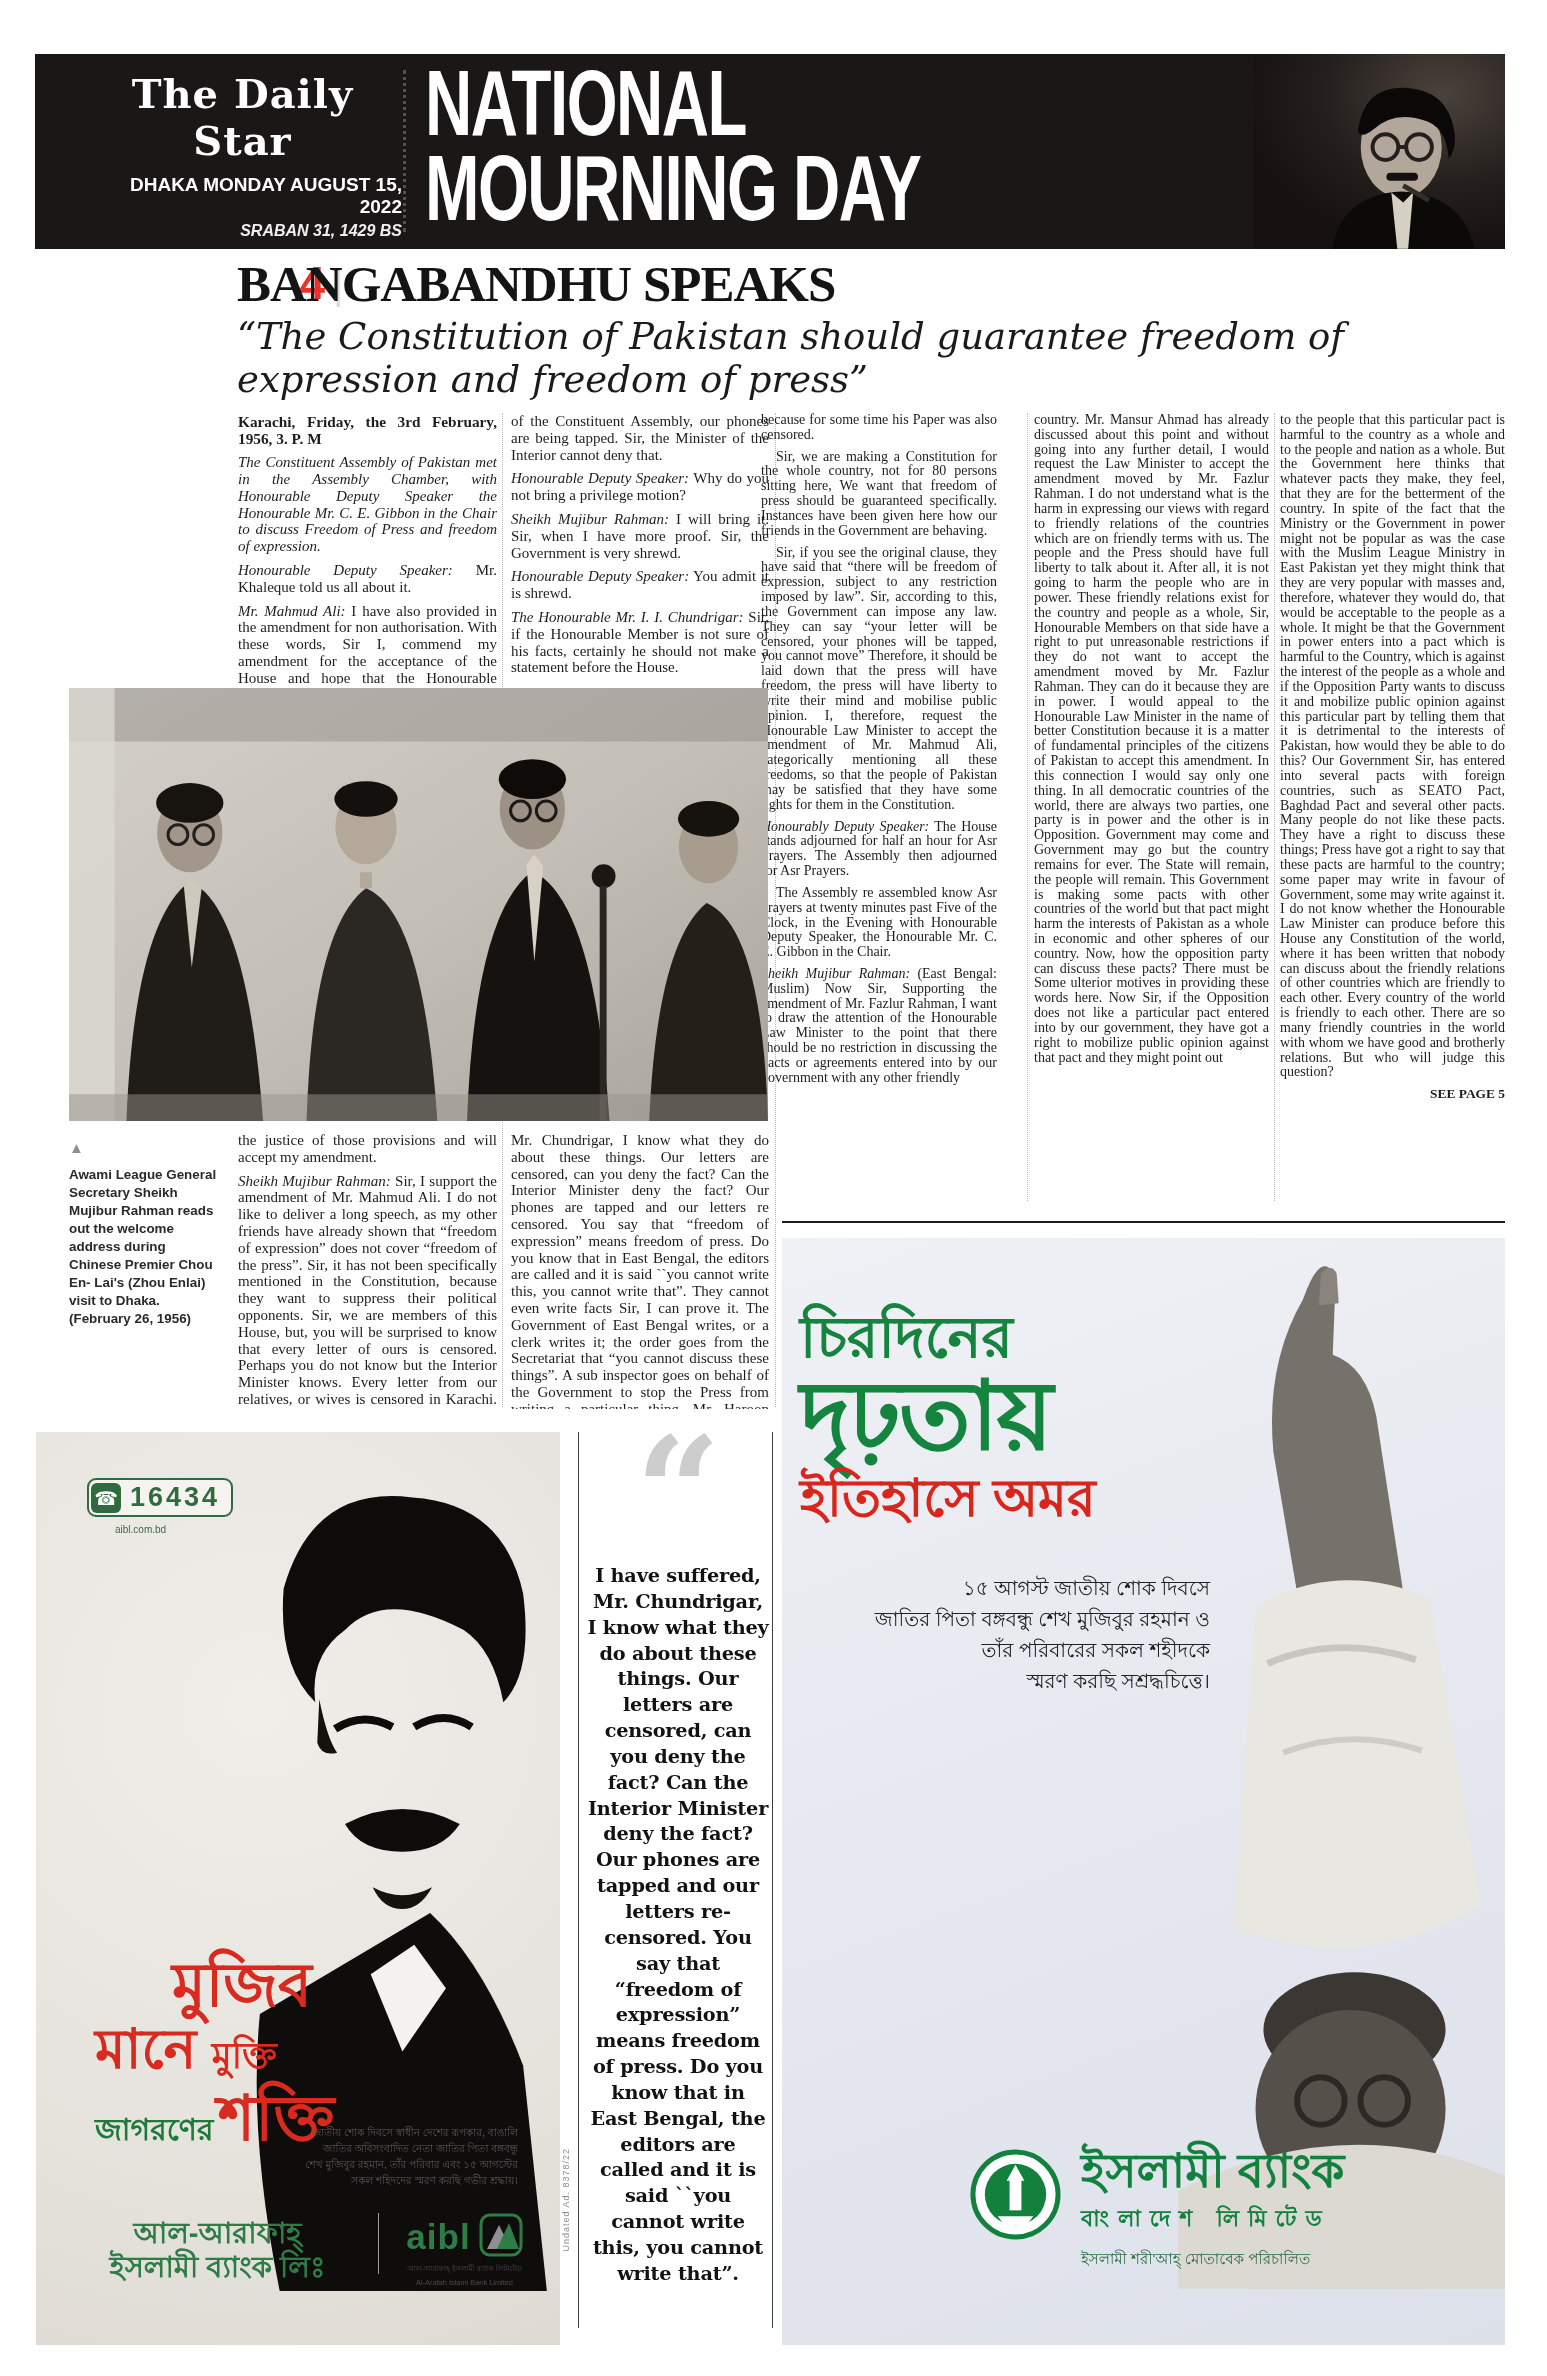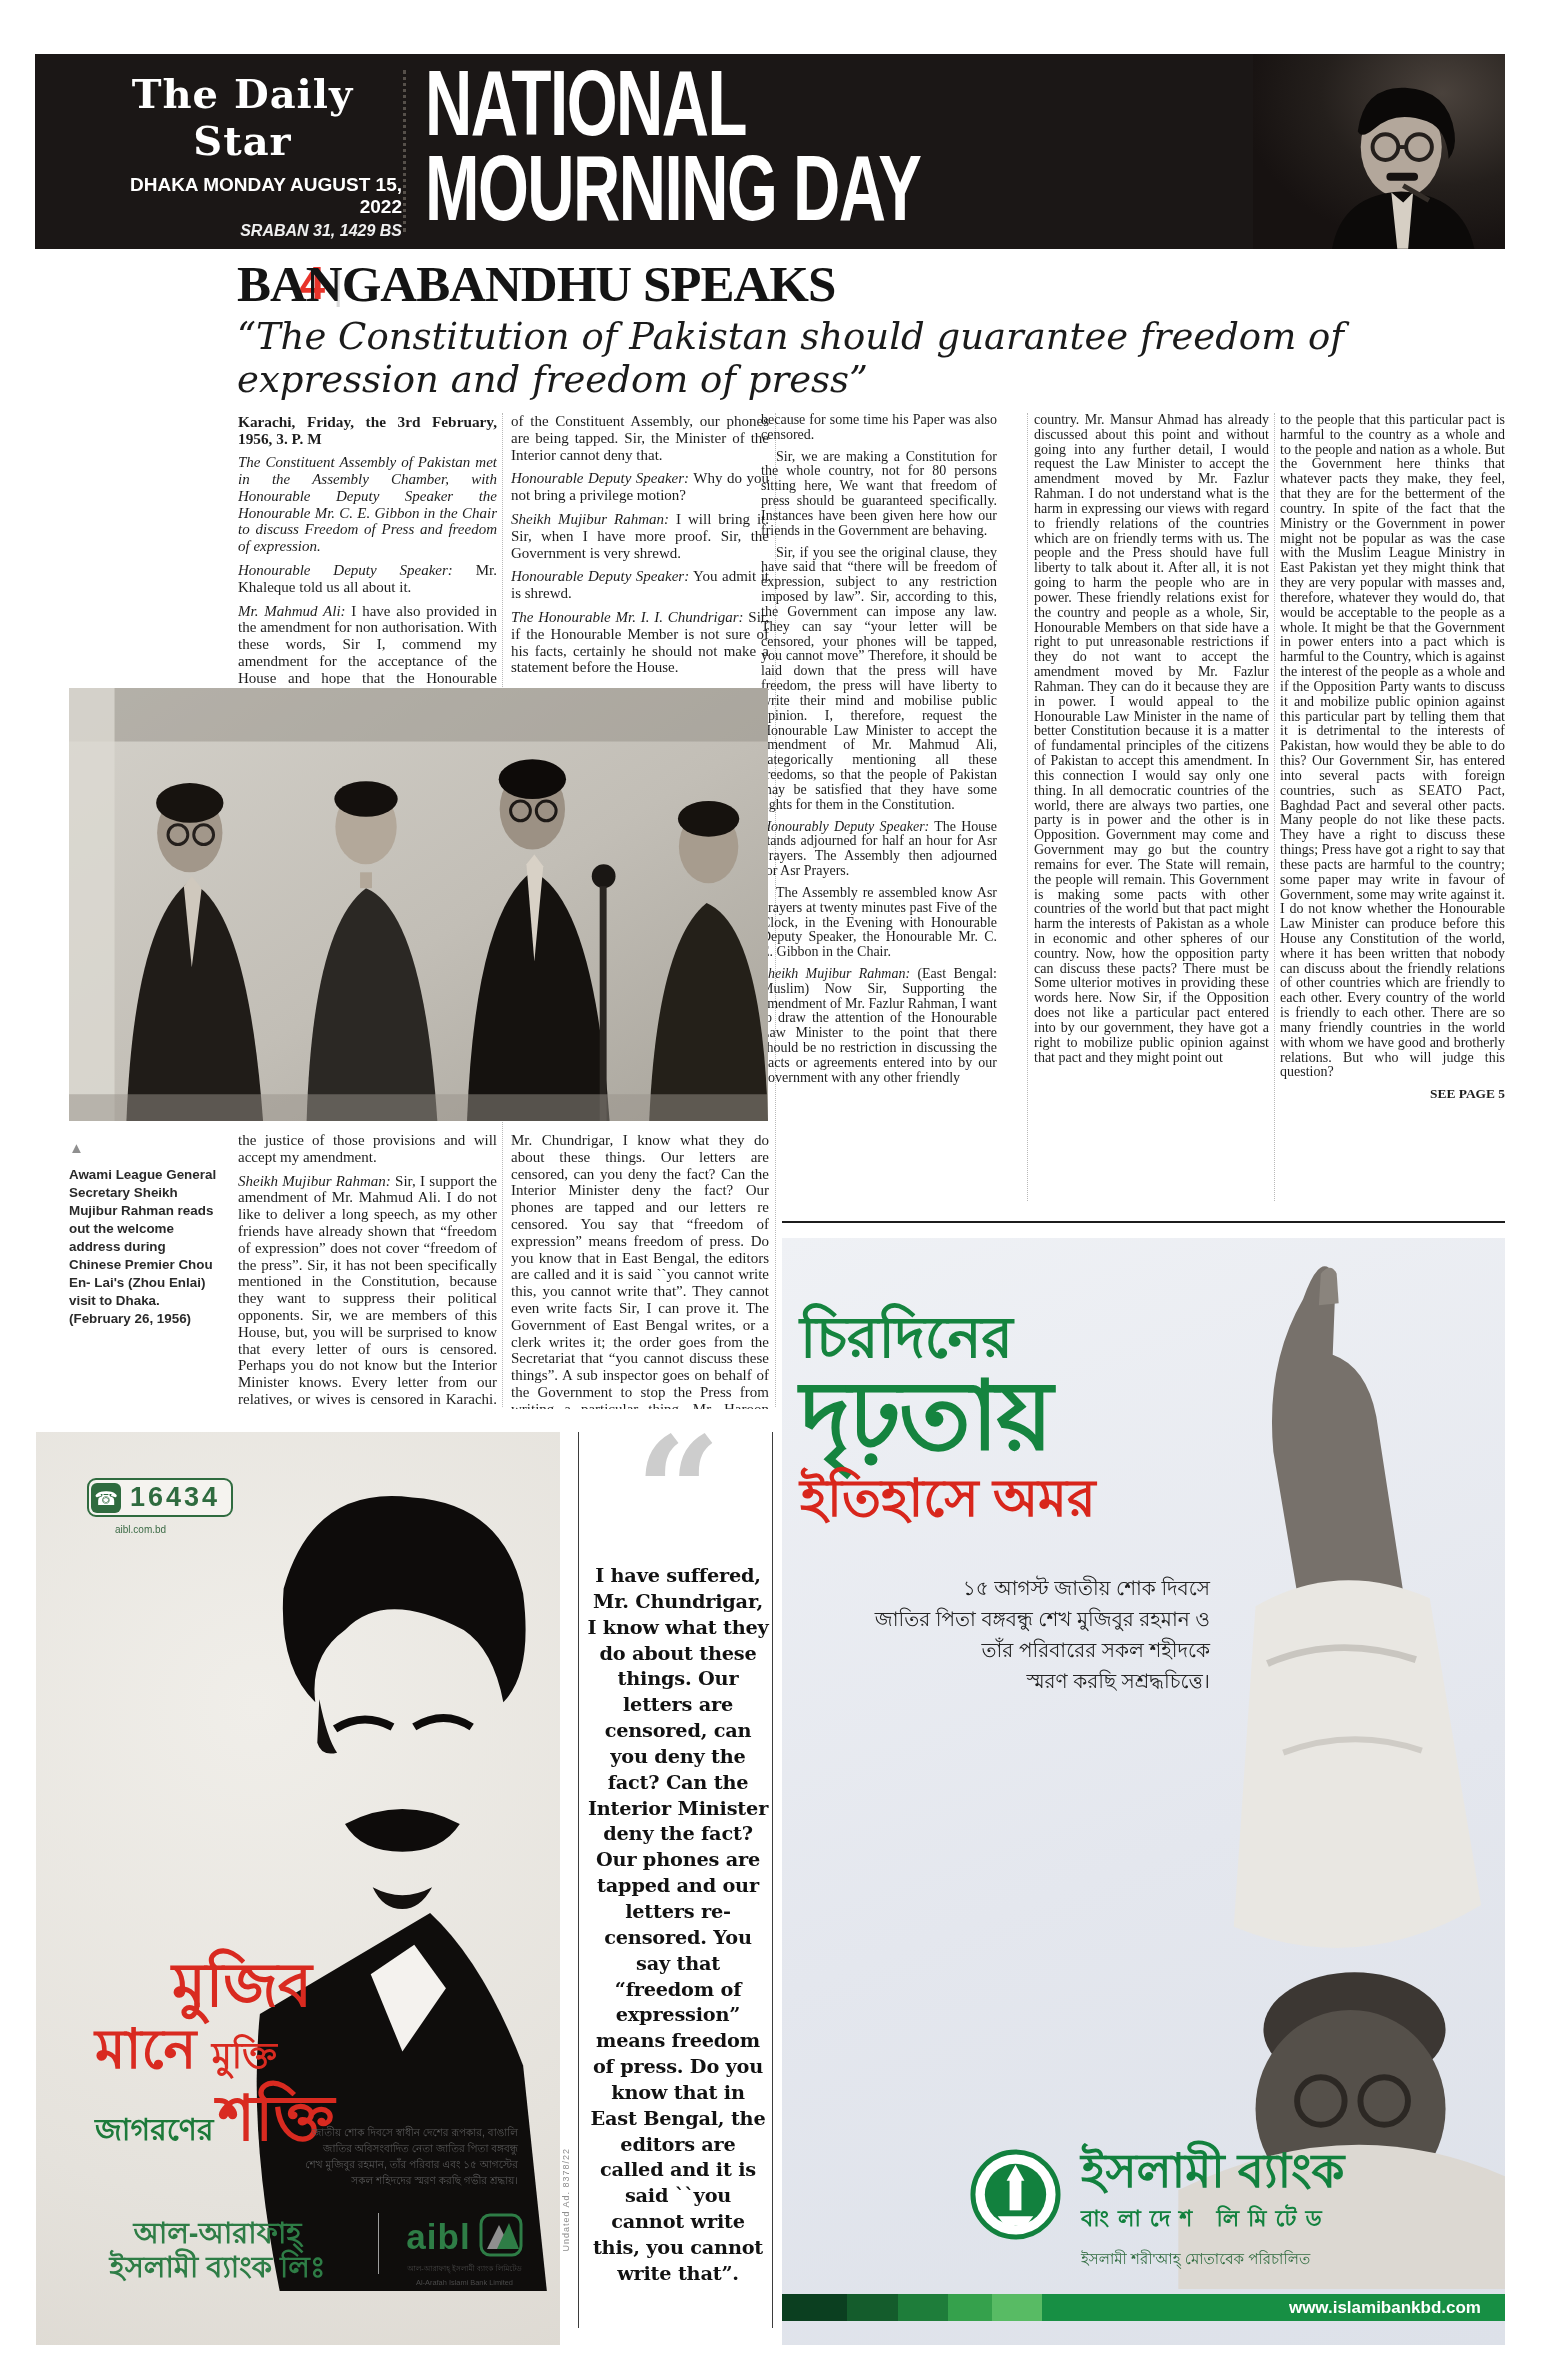--- a/index.html
+++ b/index.html
@@ -360,19 +360,16 @@
           <path d="M48,18 l9,16 h-18z" fill="#ffffff"></path>
           <path d="M30,70 h36 l-7,9 h-22z" fill="#ffffff"></path>
         </svg>
       </span>
       <div class="ibbl-text">
         <div class="ibbl-name">ইসলামী ব্যাংক</div>
         <div class="ibbl-name2">বাংলাদেশ লিমিটেড</div>
         <div class="ibbl-tag">ইসলামী শরী'আহ্ মোতাবেক পরিচালিত</div>
       </div>
     </div>
-    <div class="ibbl-bar">
-      <span class="ibbl-url">www.islamibankbd.com</span>
-    </div>
   </div>
 
 </div>
 
 
 </body></html>

